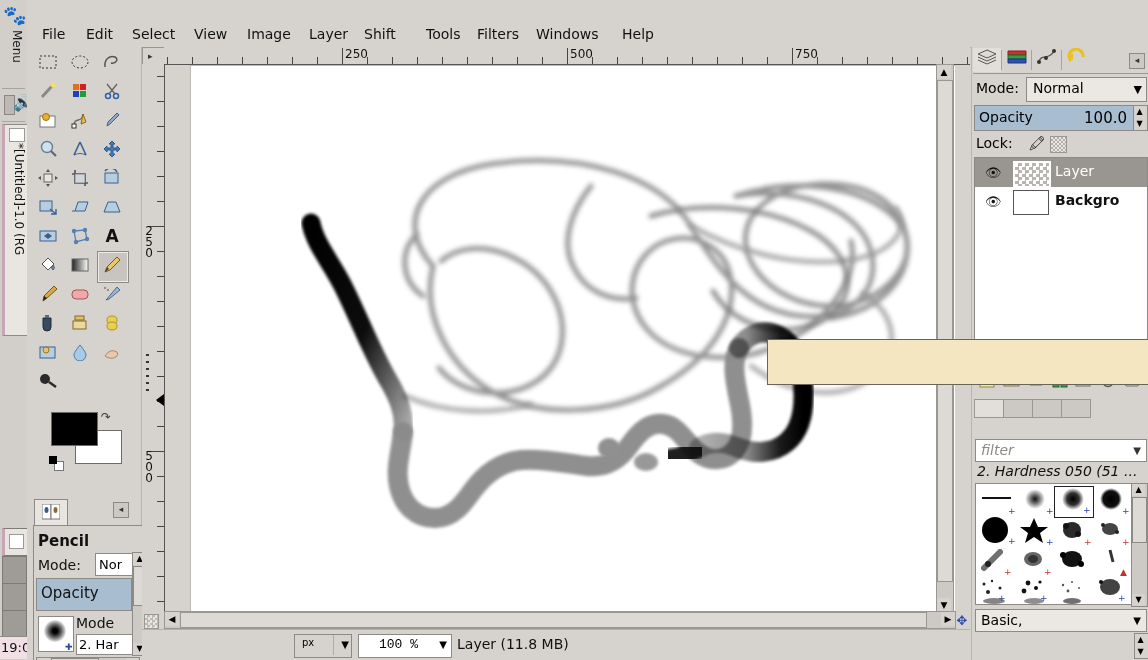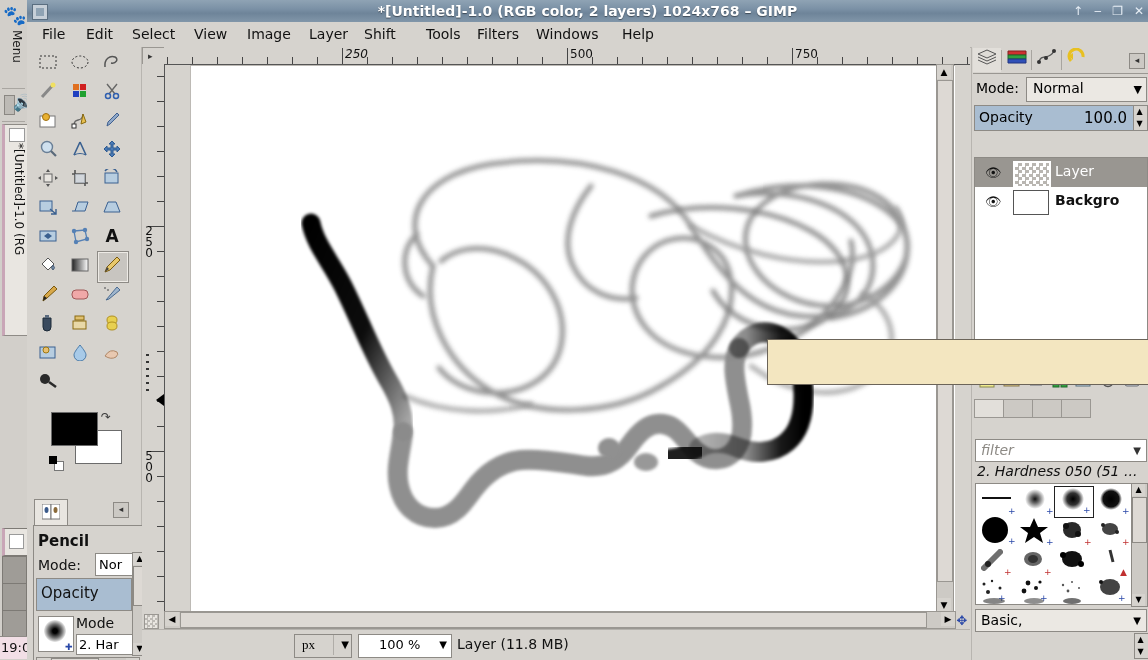--- a/index.html
+++ b/index.html
@@ -114,25 +114,25 @@
   .sb-h{position:absolute;left:22px;bottom:31px;width:790px;height:16px;background:#cdcac5;border:1px solid #9a9792;}
   .sb-h .lf,.sb-h .rt{position:absolute;top:0;width:14px;height:14px;background:#d6d3ce;font-size:9px;text-align:center;line-height:14px;}
   .sb-h .lf{left:0;}.sb-h .rt{right:0;}
   .sb-h .thumb{position:absolute;left:15px;top:0;width:745px;height:14px;background:#ddd9d4;border:1px solid #9a9792;}
   .qmask{position:absolute;left:2px;bottom:31px;width:17px;height:16px;}
   .qmask .q{position:absolute;left:0;top:1px;width:13px;height:13px;
       background:repeating-conic-gradient(#bdbab5 0% 25%,#e9e6e1 0% 50%) 0 0/5px 5px;border:1px solid #9a9792;}
   .navbtn{position:absolute;right:0px;bottom:31px;width:16px;height:16px;font-size:13px;color:#2a48a8;text-align:center;line-height:16px;}
   .statusbar{position:absolute;left:0;bottom:0;width:828px;height:30px;background:#d6d3ce;border-top:1px solid #b5b2ad;}
   .st-unit{position:absolute;left:152px;top:4px;width:56px;height:22px;background:#d6d3ce;border:1px solid #8d8a85;}
-  .st-unit .t{position:absolute;left:7px;top:2px;font-size:13px;font-family:Liberation Serif, serif;}
+  .st-unit .t{position:absolute;left:7px;top:2px;font-size:10px;}
   .st-unit .ar{position:absolute;right:2px;top:4px;font-size:10px;}
   .st-unit .div{position:absolute;right:17px;top:0;width:1px;height:20px;background:#b0ada8;}
   .st-zoom{position:absolute;left:216px;top:4px;width:92px;height:22px;background:#fff;border:1px solid #8d8a85;}
-  .st-zoom .t{position:absolute;left:20px;top:2px;font-size:13px;}
+  .st-zoom .t{position:absolute;left:20px;top:2px;font-size:13px;font-family:Liberation Mono, monospace;}
   .st-zoom .ar{position:absolute;right:4px;top:4px;font-size:10px;}
   .st-label{position:absolute;left:315px;top:6px;font-size:14px;color:#111;}
 
   
   .dock{position:absolute;left:944px;top:47px;width:177px;height:613px;background:#d6d3ce;border-left:1px solid #b8b5b0;}
   .dock-tabs{position:absolute;left:1px;top:0;width:176px;height:26px;background:#d6d3ce;border-bottom:1px solid #9a9792;}
   .dock-tabs .tab{position:absolute;top:1px;width:28px;height:24px;text-align:center;line-height:24px;}
   .dock-tabs .tab.sel{background:#e2dfda;}
   .dock-tabs .tabdiv{position:absolute;top:3px;width:1px;height:20px;background:#a8a5a0;}
   .dock-tabs .menuarrow{position:absolute;right:4px;top:6px;width:14px;height:14px;border:1px solid #8d8a85;background:#ccc9c4;
@@ -225,30 +225,20 @@
         <div class="ic"></div>
       </div>
     <div class="os-trayslot" style="top:556px"></div>
     <div class="os-trayslot" style="top:583px"></div>
     <div class="os-trayslot" style="top:610px"></div>
     <div class="os-clock">19:0</div>
   </div>
 
   <div class="win">
 
-    <div class="titlebar">
-      <div class="tb-ico"></div>
-      <div class="tb-title">*[Untitled]-1.0 (RGB color, 2 layers) 1024x768 – GIMP</div>
-      <div class="tb-btns">
-        <span>↑</span>
-        <span>‒</span>
-        <span>❐</span>
-        <span>✕</span>
-      </div>
-    </div>
 
     <div class="menubar">
       <div class="mi" style="left:8px">File</div>
       <div class="mi" style="left:52px">Edit</div>
       <div class="mi" style="left:98px">Select</div>
       <div class="mi" style="left:160px">View</div>
       <div class="mi" style="left:213px">Image</div>
       <div class="mi" style="left:275px">Layer</div>
       <div class="mi" style="left:330px">Shift</div>
       <div class="mi" style="left:392px">Tools</div>
@@ -563,21 +553,21 @@
           <div class="tick" style="left: 578px; height: 7px;"></div>
           <div class="tick" style="left: 603px; height: 7px;"></div>
           <div class="tick" style="left: 628px; height: 16px;"></div>
           <div class="tick" style="left: 653px; height: 7px;"></div>
           <div class="tick" style="left: 678px; height: 7px;"></div>
           <div class="tick" style="left: 703px; height: 7px;"></div>
           <div class="tick" style="left: 728px; height: 7px;"></div>
           <div class="tick" style="left: 753px; height: 7px;"></div>
           <div class="tick" style="left: 778px; height: 7px;"></div>
           <div class="tick" style="left: 803px; height: 7px;"></div>
-          <div class="lbl" style="left: 181px; font-style: italic;">250</div>
+          <div class="lbl" style="left: 181px;">250</div>
           <div class="lbl" style="left: 406px;">500</div>
           <div class="lbl" style="left: 631px;">750</div>
         </div>
       <div class="ruler-v" id="rulerV">
           <div class="tick" style="top: 12px; width: 7px;"></div>
           <div class="tick" style="top: 37px; width: 7px;"></div>
           <div class="tick" style="top: 62px; width: 7px;"></div>
           <div class="tick" style="top: 87px; width: 7px;"></div>
           <div class="tick" style="top: 112px; width: 7px;"></div>
           <div class="tick" style="top: 137px; width: 7px;"></div>
@@ -743,20 +733,25 @@
 
       <div class="row-op">
         <div class="l">Opacity</div>
         <div class="r">100.0</div>
       </div>
       <div class="op-spin">
         <div style="top:0">▲</div>
         <div style="top:12px">▼</div>
       </div>
 
+      <div class="row-lock">
+        <div class="l">Lock:</div>
+        <div class="i1">🖍</div>
+        <div class="i2"></div>
+      </div>
 
       <div class="layerlist">
         <div class="lrow sel" style="top:0px">
           <div class="eye">👁</div>
           <div class="thumb chk"></div>
           <div class="name">Layer</div>
         </div>
         <div class="lrow" style="top:29px">
           <div class="eye">👁</div>
           <div class="thumb"></div>

